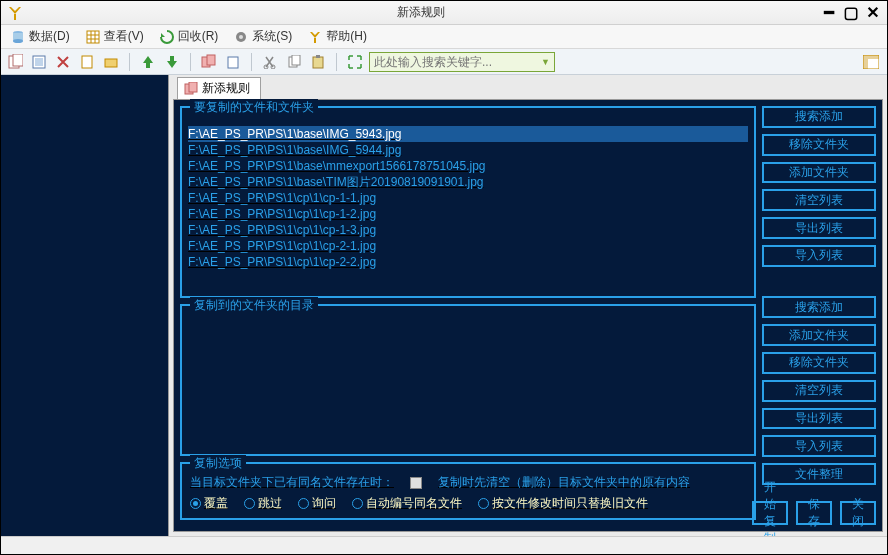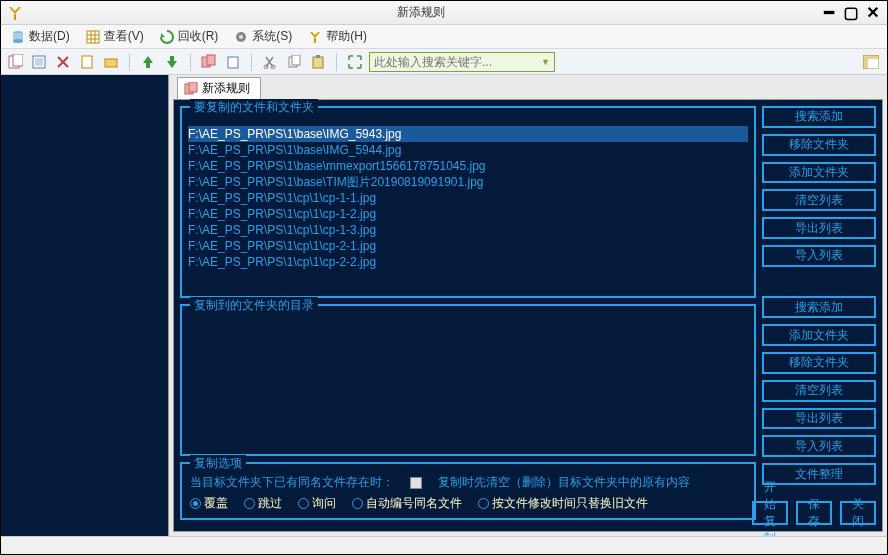--- a/index.html
+++ b/index.html
@@ -26,21 +26,21 @@
 
   .body-row { flex:1; display:flex; min-height:0; }
   .left-pane { width:168px; background:#041a3b; border-right:1px solid #999; }
 
   .right-pane { flex:1; background:#eaeaea; display:flex; flex-direction:column; min-height:0; }
   .tabstrip { height:24px; display:flex; align-items:flex-end; padding-left:8px; }
   .tab { background:#fff; border:1px solid #a0a0a0; border-bottom:none; height:22px; padding:0 10px 0 6px; display:flex; align-items:center; gap:4px; font-size:12px; }
   .tab .tab-icon { width:14px; height:14px; }
 
   .tab-body { flex:1; background:#041a3b; border:1px solid #999; margin:0 4px 4px 4px; padding:6px; display:flex; gap:6px; min-height:0; }
-  .main-col { flex:1; display:flex; flex-direction:column; gap:6px; min-height:0; }
+  .main-col { flex:1; display:flex; flex-direction:column; gap:6px; min-height:0;text-decoration:underline; }
   .side-col { width:114px; display:flex; flex-direction:column; gap:6px; }
 
   .group { border:2px solid #2aa0e8; position:relative; padding:8px 4px 4px 4px; }
   .group-title { position:absolute; top:-9px; left:8px; background:#041a3b; color:#2aa0e8; font-size:12px; padding:0 4px; }
 
   .filelist { height:168px; overflow:auto;margin-top:8px; }
   .filelist-inner { font-family: "SimSun", monospace; font-size:12px; color:#2aa0e8; line-height:16px; padding:2px; }
   .filelist-inner div:first-child { background:#1a5a9a; color:#fff; }
 
   .destlist { height:152px; }

